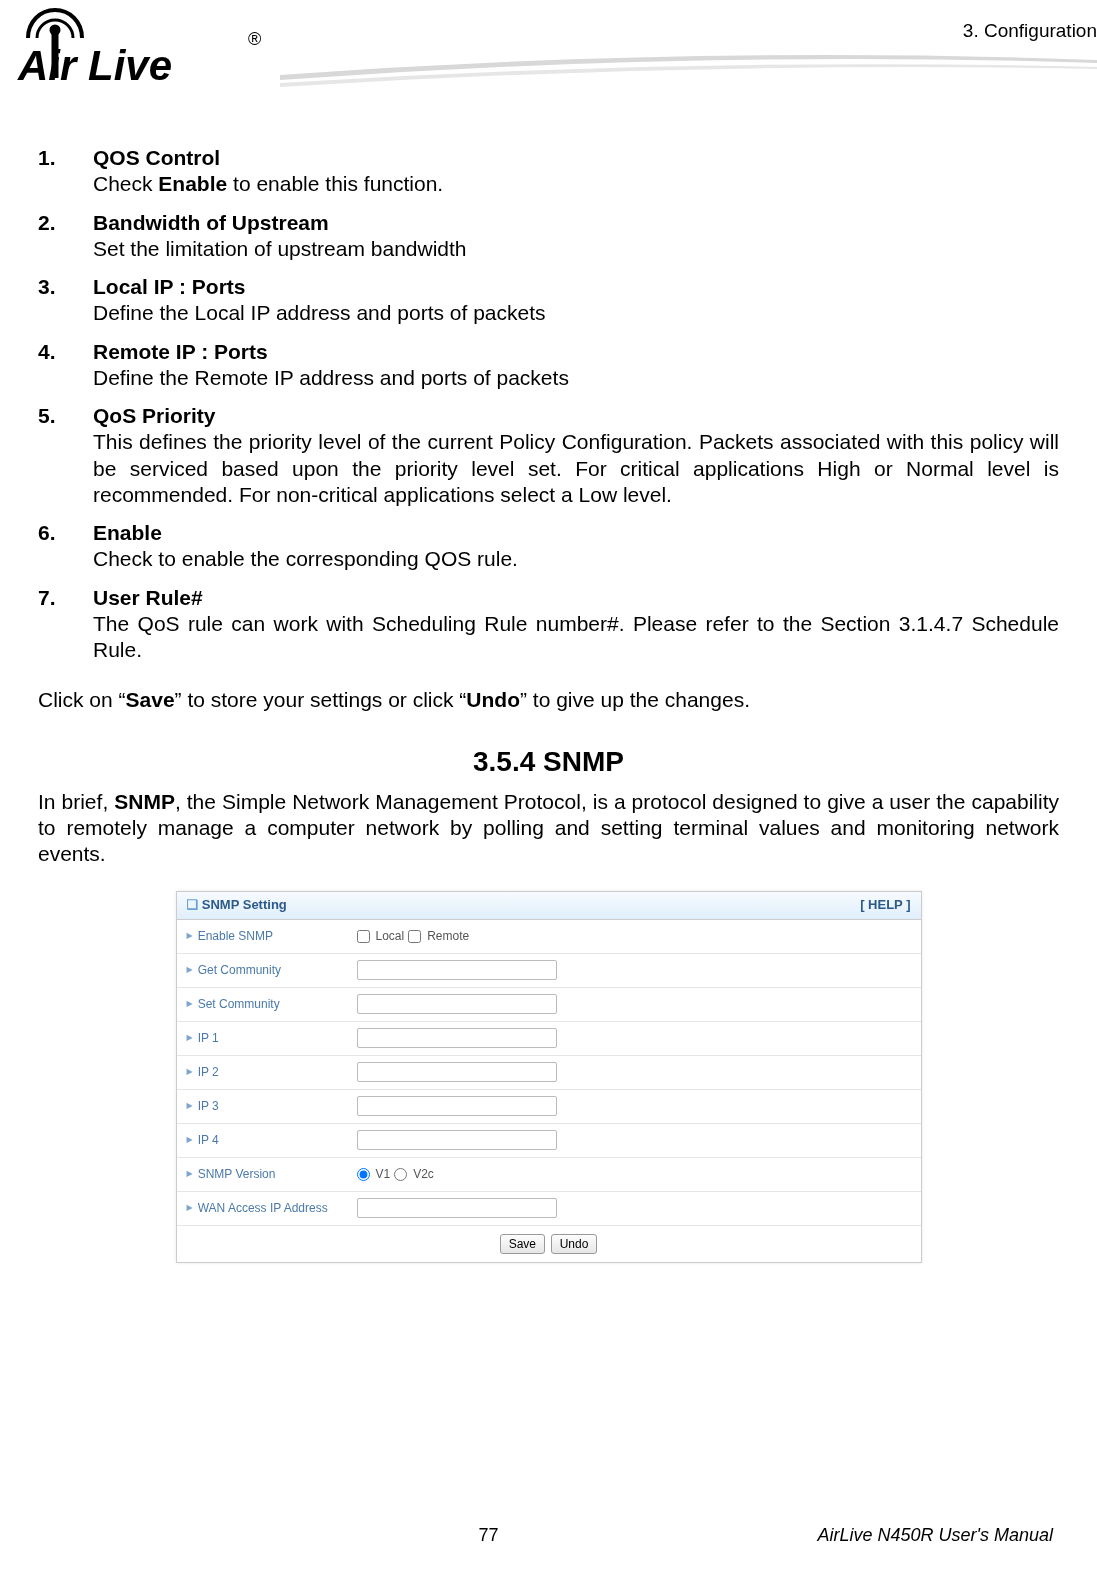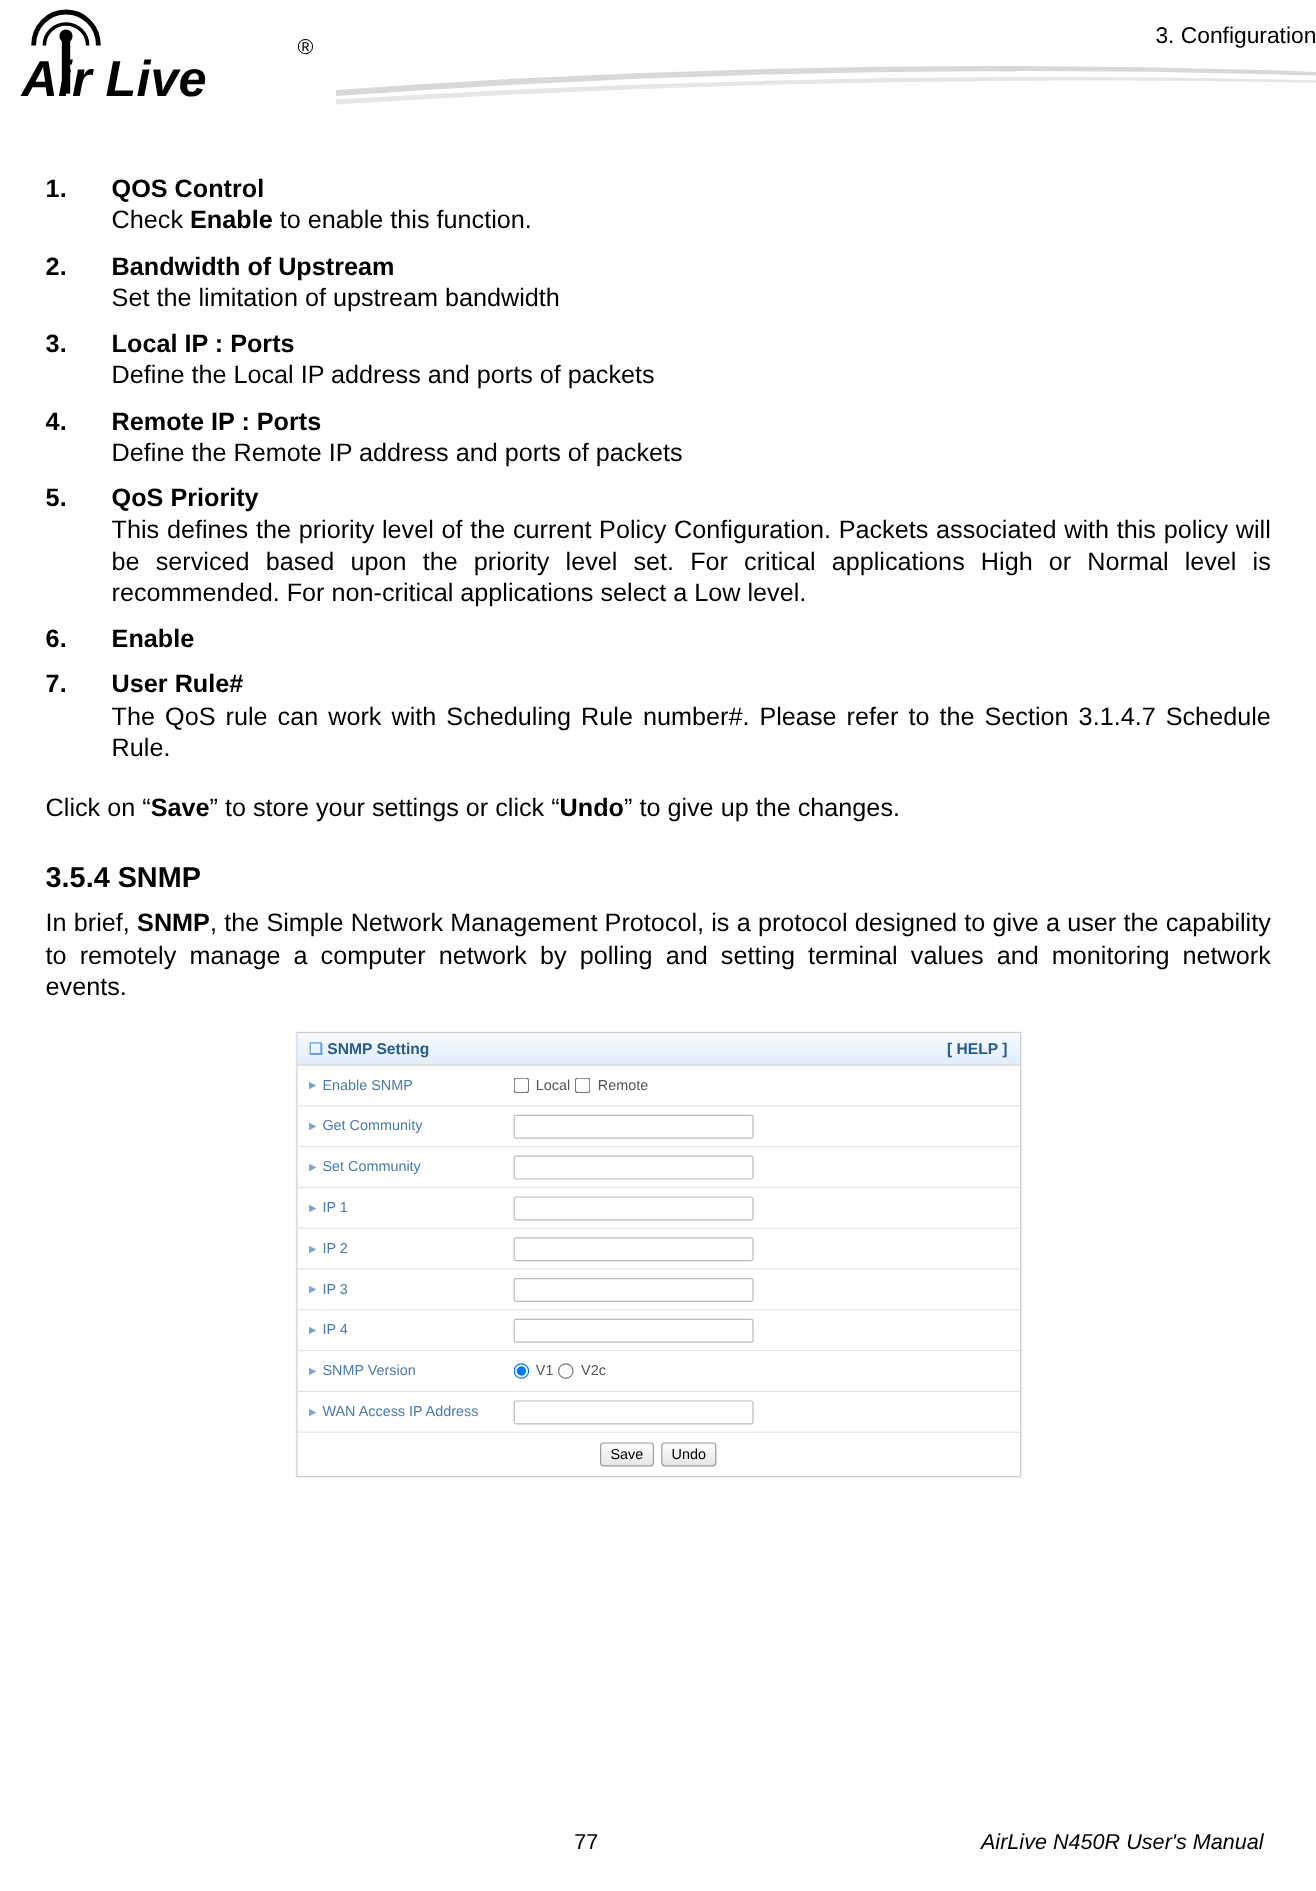--- a/index.html
+++ b/index.html
@@ -54,26 +54,26 @@
     content: counter(item) ".";
     position: absolute;
     left: 0;
     top: 0;
     font-weight: bold;
     font-size: 21px;
   }
   .def-title { font-weight: bold; }
   .def-desc { display: block; text-align: justify; }
   .save-line { margin-top: 24px; margin-bottom: 30px; }
-  .section-hdr { font-weight: bold; font-size: 24px; margin-bottom: 10px; }
+  .section-hdr { font-weight: bold; font-size: 28px; margin-bottom: 10px; text-align: center; }
   .snmp-intro { text-align: justify; margin-bottom: 24px; }
   b { font-weight: bold; }
 
   .snmp-box {
-    width: 604px;
+    width: 746px;
     margin: 0 auto;
     border: 1px solid #ccc;
     font-size: 13px;
     font-family: Arial, sans-serif;
     color: #333;
     box-shadow: 0 0 3px rgba(0,0,0,0.1);
   }
   .snmp-title {
     display: flex;
     justify-content: space-between;
@@ -210,20 +210,21 @@
     <li>
       <span class="def-title">Remote IP : Ports</span><br>
       <span class="def-desc">Define the Remote IP address and ports of packets</span>
     </li>
     <li>
       <span class="def-title">QoS Priority</span><br>
       <span class="def-desc">This defines the priority level of the current Policy Configuration. Packets associated with this policy will be serviced based upon the priority level set. For critical applications High or Normal level is recommended. For non-critical applications select a Low level.</span>
     </li>
     <li>
       <span class="def-title">Enable</span><br>
+      <span class="def-desc">Check to enable the corresponding QOS rule.</span>
     </li>
     <li>
       <span class="def-title">User Rule#</span><br>
       <span class="def-desc">The QoS rule can work with Scheduling Rule number#. Please refer to the Section 3.1.4.7 Schedule Rule.</span>
     </li>
   </ol>
 
   <p class="save-line">
     <span>Click on “</span><b>Save</b><span>” to store your settings or click “</span><b>Undo</b><span>” to give up the changes.</span>
   </p>

